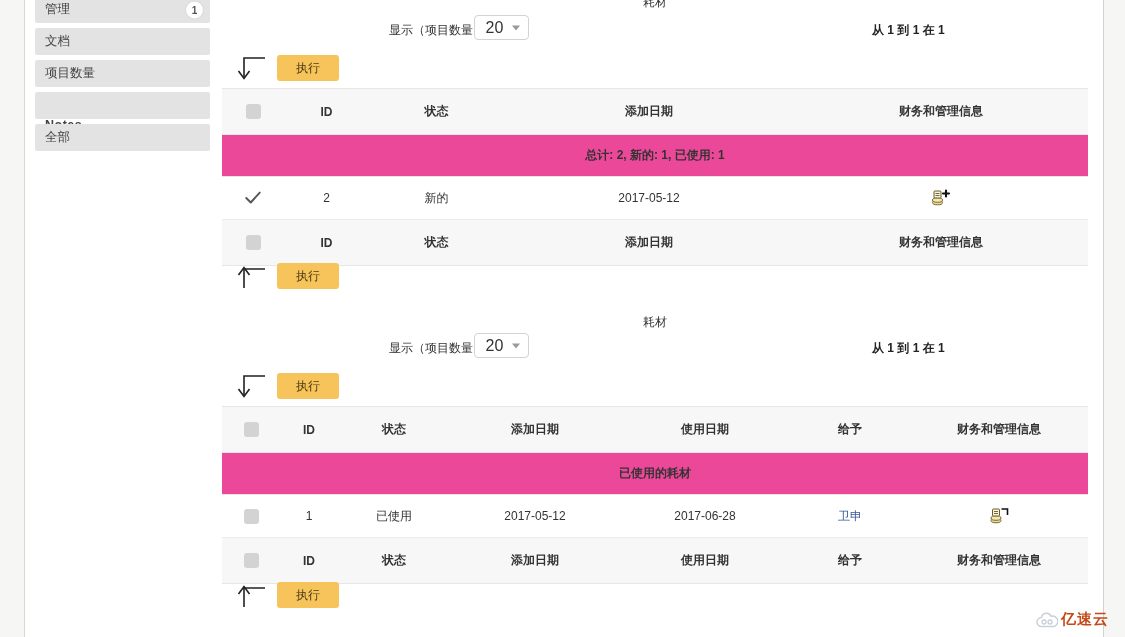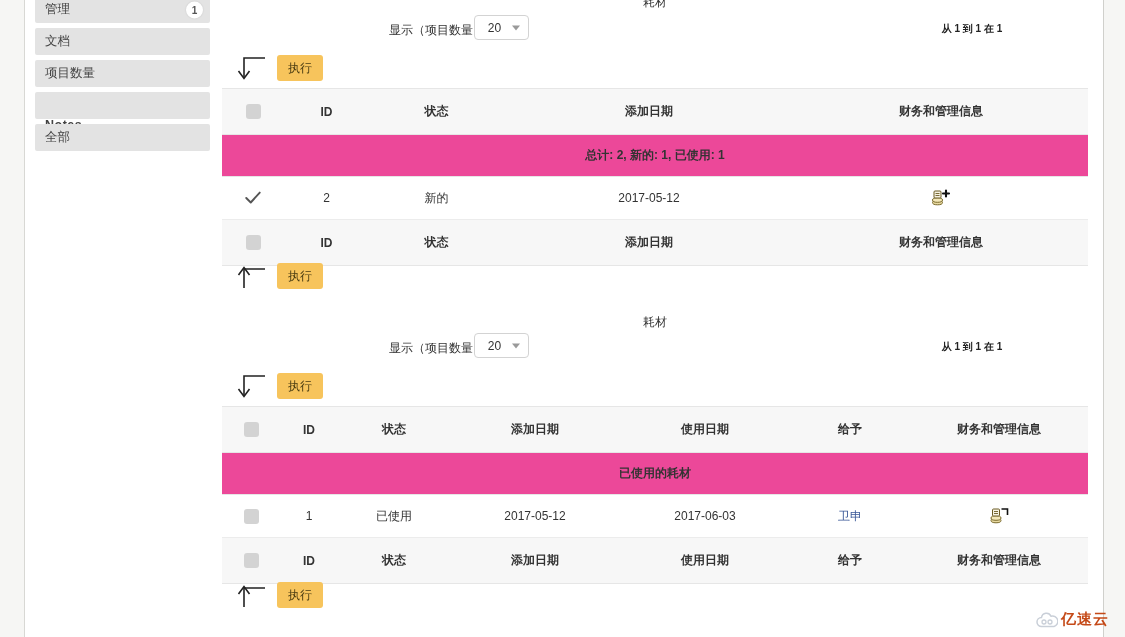--- a/index.html
+++ b/index.html
@@ -43,42 +43,42 @@
     text-align:center;font-size:12px;color:#333;font-weight:normal;
   }
   .ctrl-row{position:relative;height:34px;}
   .show-label{
     position:absolute;left:167px;top:10px;font-size:12px;color:#333;white-space:nowrap;
   }
   .select-box{
     position:absolute;left:252px;top:3px;
     width:55px;height:25px;box-sizing:border-box;
     border:1px solid #d3d3d3;border-radius:4px;background:#fff;
-    font-size:12px;color:#333;
+    font-size:16px;color:#333;
     display:flex;align-items:center;justify-content:center;
     padding-right:14px;position:absolute;
   }
   .select-box .caret{
     position:absolute;right:8px;top:50%;transform:translateY(-50%);
     width:0;height:0;border-left:4px solid transparent;border-right:4px solid transparent;
     border-top:5px solid #9a9a9a;
   }
   .range-label{
-    position:absolute;left:650px;top:10px;width:200px;text-align:center;
-    font-size:10px;font-weight:bold;color:#222;white-space:nowrap;
+    position:absolute;left:650px;top:10px;width:200px;
+    font-size:12px;font-weight:bold;color:#222;white-space:nowrap;
   }
 
   
   .exec-row{position:relative;height:38px;}
   .arrow{position:absolute;left:10px;top:2px;width:34px;height:30px;}
   .exec-btn{
     position:absolute;left:55px;top:3px;
     background:#f7c45c;color:#4a3c12;
     font-size:12px;line-height:1;
-    padding:7px 11px;border-radius:3px;
+    padding:7px 19px;border-radius:3px;
     border:none;cursor:pointer;
     font-family:inherit;
   }
 
   
   .tbl{
     width:866px;border-collapse:collapse;background:#fff;
     border:1px solid #e6e6e6;border-left:none;border-right:none;
     table-layout:fixed;
   }
@@ -282,21 +282,21 @@
         </tr>
       </thead>
       <tbody>
         <tr>
           <td>
             <span class="cb"></span>
           </td>
           <td>1</td>
           <td>已使用</td>
           <td>2017-05-12</td>
-          <td>2017-06-03</td>
+          <td>2017-06-28</td>
           <td>
             <a class="lnk" href="#">卫申</a>
           </td>
           <td>
             <svg class="money-icon" viewBox="0 0 20 18">
               <ellipse cx="7" cy="13.5" rx="5" ry="2.3" fill="#e8d9a0" stroke="#7a6a2c" stroke-width="1"></ellipse>
               <ellipse cx="7" cy="11" rx="5" ry="2.3" fill="#f3e7b8" stroke="#7a6a2c" stroke-width="1"></ellipse>
               <rect x="3.5" y="2" width="7" height="7" rx="1" fill="#f6f2e2" stroke="#6b5b24" stroke-width="1"></rect>
               <path d="M5 4.5 H9 M5 6.5 H9" stroke="#6b5b24" stroke-width=".9"></path>
               <path d="M12.5 2 H18.5 V8" fill="none" stroke="#111" stroke-width="1.6"></path>

